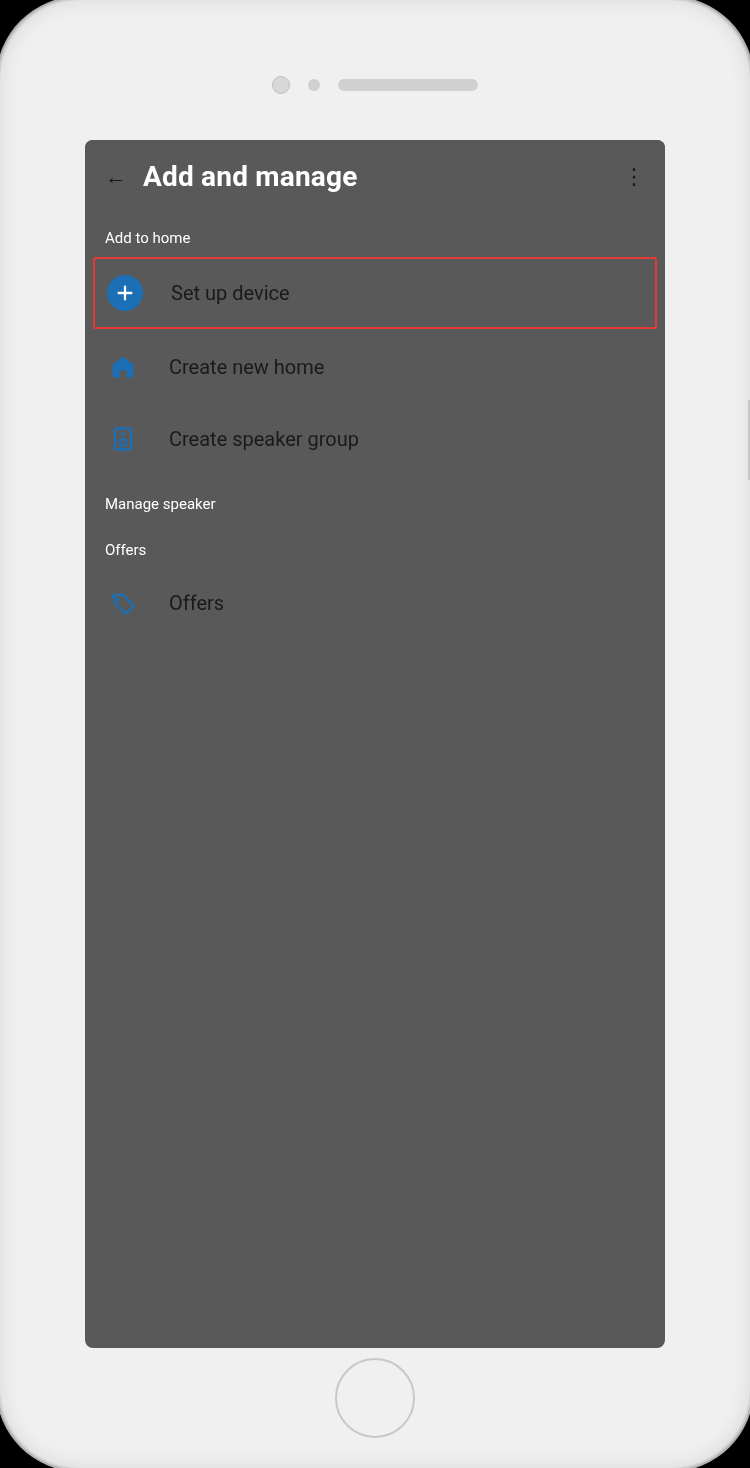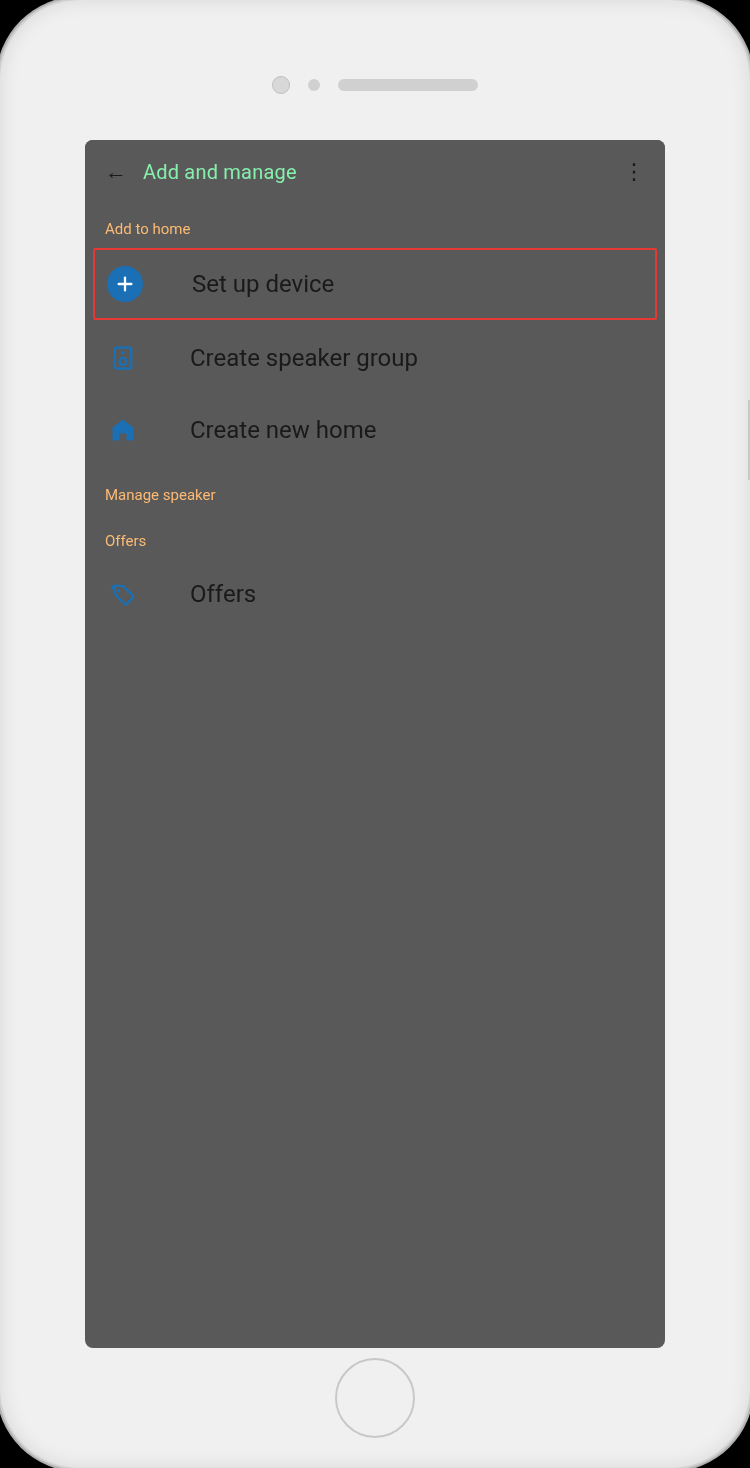--- a/index.html
+++ b/index.html
@@ -95,44 +95,44 @@
 
     .back-icon {
       color: #1a1a1a;
       font-size: 22px;
       cursor: pointer;
       line-height: 1;
     }
 
     .header-title {
       flex: 1;
-      font-size: 20px;
-      font-weight: 400;
-      color: #86efac;
+      font-size: 28px;
+      font-weight: 700;
+      color: #ffffff;
       letter-spacing: 0.2px;
     }
 
     .more-icon {
       color: #1a1a1a;
       font-size: 22px;
       cursor: pointer;
       line-height: 1;
     }
 
     
     .app-content {
       flex: 1;
       overflow-y: auto;
       padding: 0;
     }
 
     .section-label {
       padding: 20px 20px 8px 20px;
       font-size: 15px;
-      color: #fdba74;
+      color: #ffffff;
       font-weight: 400;
     }
 
     .menu-item {
       display: flex;
       align-items: center;
       padding: 18px 20px;
       gap: 28px;
       cursor: pointer;
       position: relative;
@@ -170,24 +170,23 @@
       justify-content: center;
       flex-shrink: 0;
     }
 
     .plus-circle svg {
       width: 22px;
       height: 22px;
     }
 
     .menu-label {
-      font-size: 24px;
+      font-size: 20px;
       color: #1a1a1a;
       font-weight: 400;
-      margin-left: 21px;
     }
 
     
     .phone-bottom {
       position: absolute;
       bottom: 30px;
       width: 80px;
       height: 80px;
       border-radius: 50%;
       border: 2px solid #c8c8c8;
@@ -226,46 +225,46 @@
             <line x1="5" y1="12" x2="19" y2="12" stroke="white" stroke-width="2.5" stroke-linecap="round"></line>
           </svg>
         </div>
         <span class="menu-label">Set up device</span>
       </div>
 
 
       <div class="menu-item">
         <div class="menu-icon">
           <svg viewBox="0 0 24 24" fill="none" xmlns="http://www.w3.org/2000/svg">
+            <path d="M3 10L12 3L21 10V20C21 20.55 20.55 21 20 21H15V15H9V21H4C3.45 21 3 20.55 3 20V10Z" fill="#1a6fb5"></path>
+          </svg>
+        </div>
+        <span class="menu-label">Create new home</span>
+      </div>
+
+      <div class="menu-item">
+        <div class="menu-icon">
+          <svg viewBox="0 0 24 24" fill="none" xmlns="http://www.w3.org/2000/svg">
             <rect x="5" y="3" width="14" height="18" rx="2" stroke="#1a6fb5" stroke-width="2"></rect>
             <circle cx="12" cy="15" r="3" stroke="#1a6fb5" stroke-width="2"></circle>
             <circle cx="12" cy="7.5" r="1.5" fill="#1a6fb5"></circle>
           </svg>
         </div>
         <span class="menu-label">Create speaker group</span>
       </div>
 
+      <div class="section-label">Manage speaker</div>
+
+
+
+      <div class="section-label">Offers</div>
+
       <div class="menu-item">
         <div class="menu-icon">
           <svg viewBox="0 0 24 24" fill="none" xmlns="http://www.w3.org/2000/svg">
-            <path d="M3 10L12 3L21 10V20C21 20.55 20.55 21 20 21H15V15H9V21H4C3.45 21 3 20.55 3 20V10Z" fill="#1a6fb5"></path>
-          </svg>
-        </div>
-        <span class="menu-label">Create new home</span>
-      </div>
-
-      <div class="section-label">Manage speaker</div>
-
-
-
-      <div class="section-label">Offers</div>
-
-      <div class="menu-item">
-        <div class="menu-icon">
-          <svg viewBox="0 0 24 24" fill="none" xmlns="http://www.w3.org/2000/svg">
             <path d="M3 7C3 5.9 3.9 5 5 5H12L20 13C20.78 13.78 20.78 15.02 20 15.8L15.8 20C15.02 20.78 13.78 20.78 13 20L5 12V7Z" stroke="#1a6fb5" stroke-width="2"></path>
             <circle cx="8" cy="9.5" r="1.5" fill="#1a6fb5"></circle>
           </svg>
         </div>
         <span class="menu-label">Offers</span>
       </div>
 
     </div>
   </div>
 

